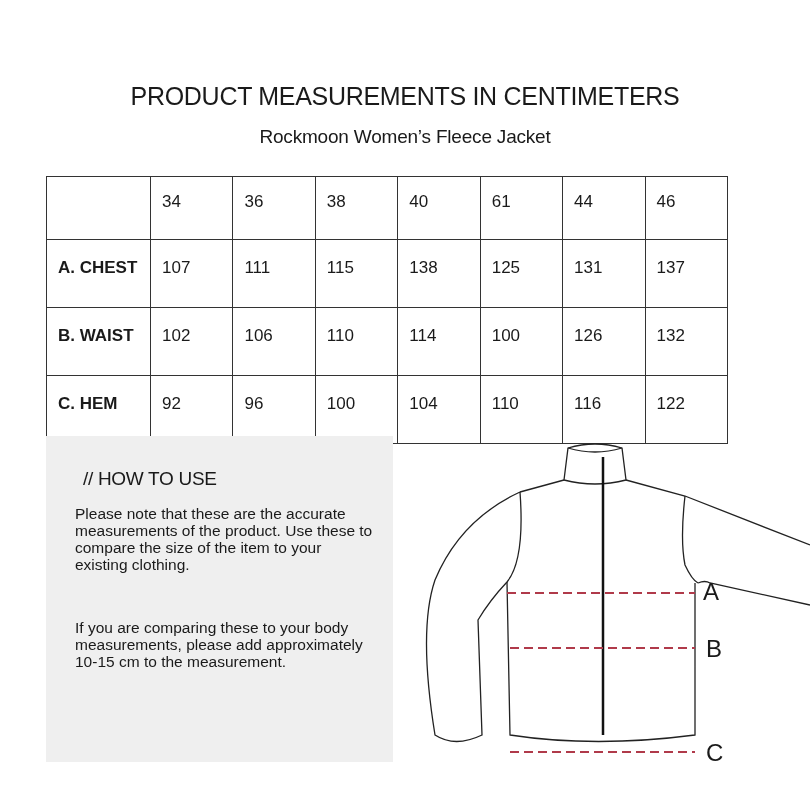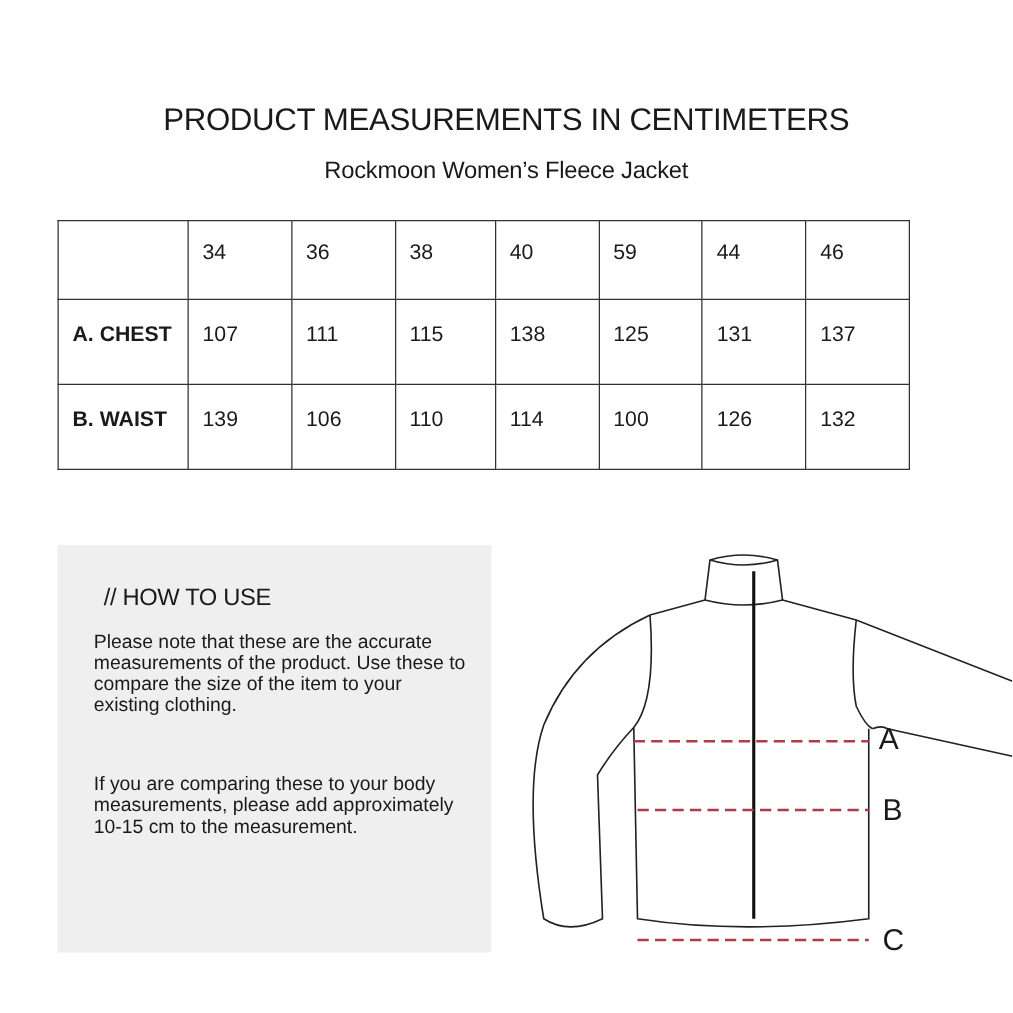--- a/index.html
+++ b/index.html
@@ -34,43 +34,53 @@
 <div class="subtitle">Rockmoon Women’s Fleece Jacket</div>
 
 <table class="sizes">
   <tbody>
       <tr class="head">
     <td class="label"></td>
     <td>34</td>
     <td>36</td>
     <td>38</td>
     <td>40</td>
-    <td>59</td>
+    <td>61</td>
     <td>44</td>
     <td>46</td>
   </tr>
   <tr class="body">
     <td class="label">A. CHEST</td>
     <td>107</td>
     <td>111</td>
     <td>115</td>
     <td>138</td>
     <td>125</td>
     <td>131</td>
     <td>137</td>
   </tr>
   <tr class="body">
     <td class="label">B. WAIST</td>
-    <td>139</td>
+    <td>102</td>
     <td>106</td>
     <td>110</td>
     <td>114</td>
     <td>100</td>
     <td>126</td>
     <td>132</td>
+  </tr>
+  <tr class="body">
+    <td class="label">C. HEM</td>
+    <td>92</td>
+    <td>96</td>
+    <td>100</td>
+    <td>104</td>
+    <td>110</td>
+    <td>116</td>
+    <td>122</td>
   </tr>
 </tbody>
   </table>
 
 <div class="panel">
   <h2>// HOW TO USE</h2>
   <p class="p1">Please note that these are the accurate measurements of the product. Use these to compare the size of the item to your existing clothing.</p>
   <p class="p2">If you are comparing these to your body measurements, please add approximately 10-15 cm to the measurement.</p>
 </div>
 

